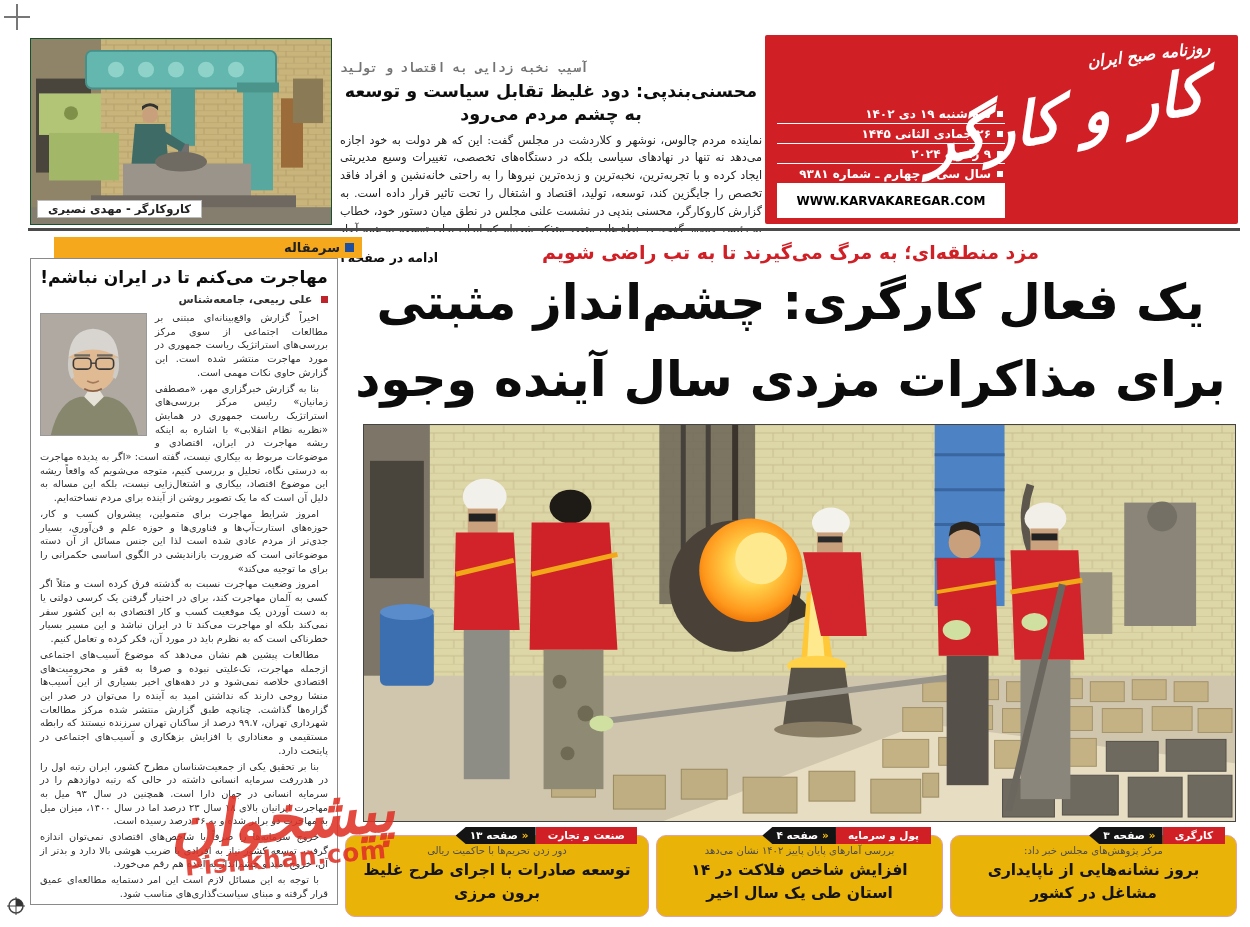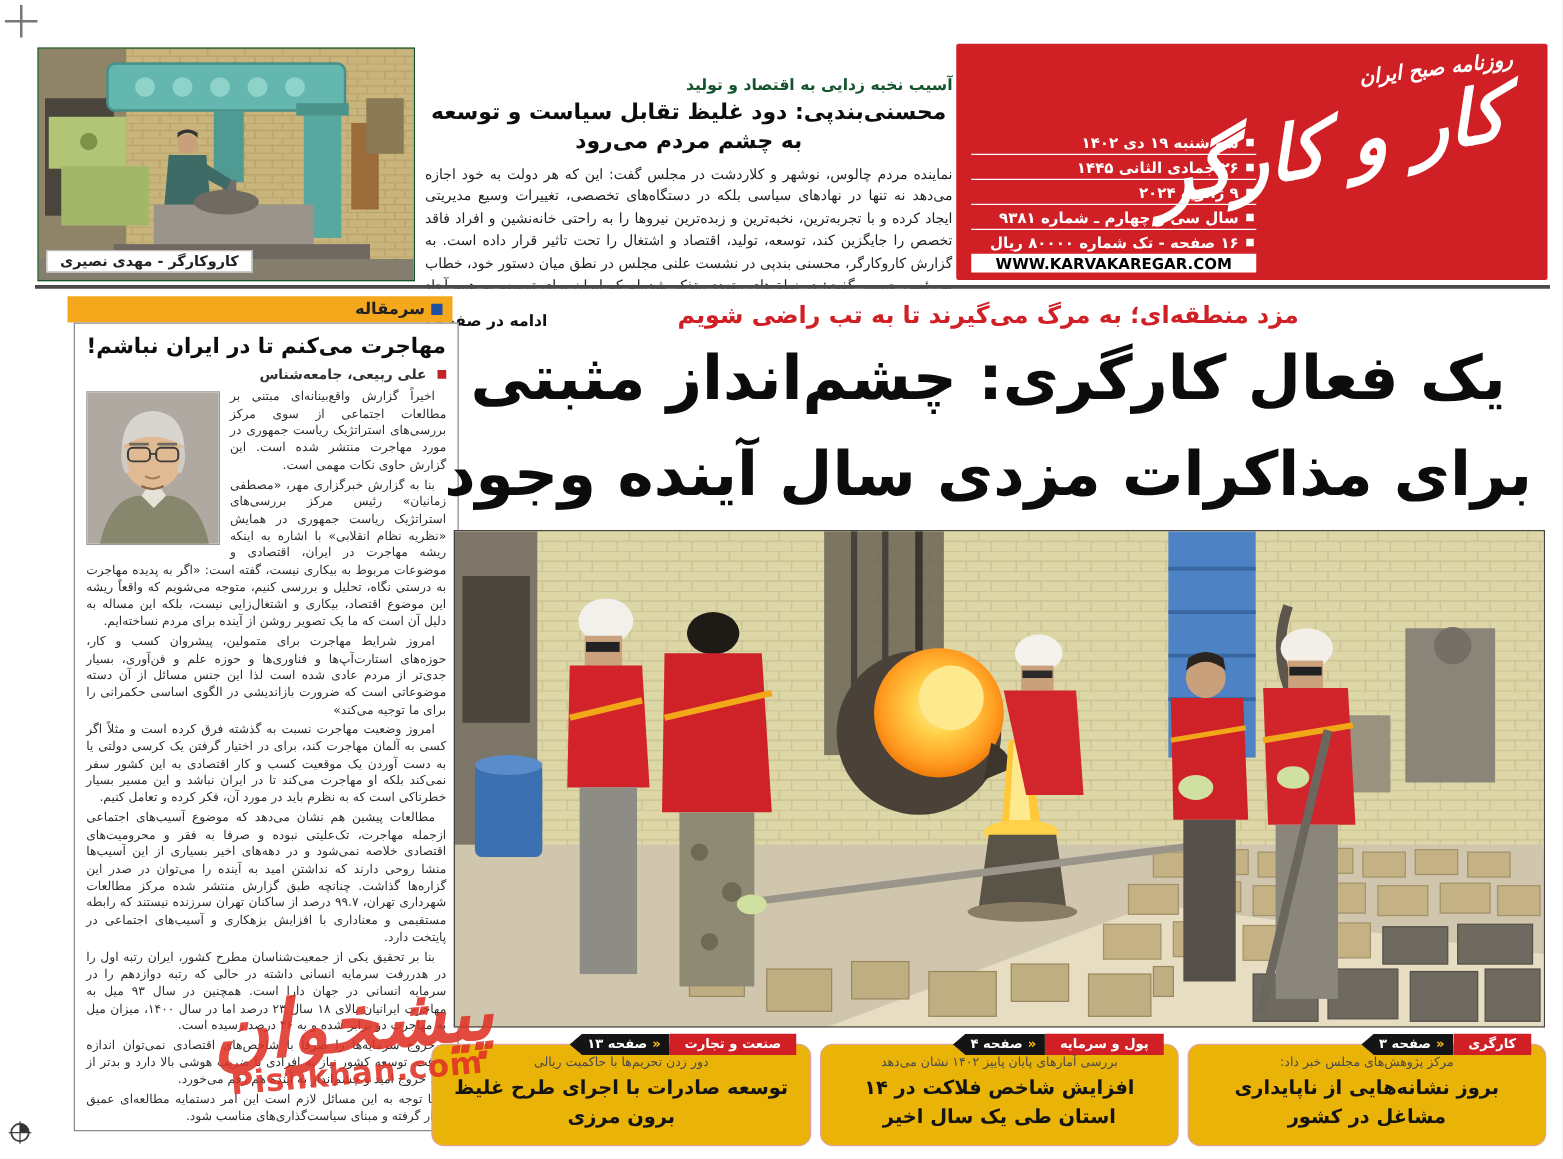--- a/index.html
+++ b/index.html
@@ -13,47 +13,47 @@
   .regmark{position:absolute;left:6px;top:896px;}
 
   
   .top-photo{position:absolute;left:30px;top:38px;width:302px;height:187px;margin:0;
              border:1px solid #14532d;background:#b9ac85;}
   .top-photo svg{display:block;width:100%;height:100%;}
   .top-photo figcaption{position:absolute;left:6px;bottom:6px;background:#fff;border:1px solid #bbb;
              padding:1px 10px;font-size:11.5px;font-weight:bold;color:#222;}
 
   .top-article{position:absolute;left:340px;top:60px;width:422px;height:168px;}
-  .ta-kicker{color:#14532d;font-size:12.5px;font-weight:bold;text-align:right;}
+  .ta-kicker{color:#737373;font-size:12.5px;font-weight:bold;text-align:left;font-family:Liberation Mono, monospace;}
   .ta-headline{margin:4px 0 6px;font-size:17.5px;line-height:1.3;text-align:center;color:#0d0d0d;}
   .ta-body{font-size:11.2px;line-height:1.6;text-align:justify;color:#222;height:100px;overflow:hidden;margin:0;}
   .ta-continue{font-weight:bold;font-size:12.5px;color:#111;text-align:left;margin-top:18px;}
 
   .masthead{position:absolute;left:765px;top:35px;width:473px;height:189px;background:#d11f26;border-radius:2px;}
   .mh-tagline{position:absolute;top:10px;right:28px;color:#fff;font-size:16px;font-weight:bold;
               font-style:italic;transform:rotate(-7deg);}
   .mh-brand{position:absolute;top:52px;right:8px;width:330px;text-align:center;color:#fff;
             font-size:60px;font-weight:bold;font-style:italic;letter-spacing:-2px;
             transform:rotate(-11deg) skewX(-6deg);line-height:1;}
   .mh-dates{position:absolute;left:12px;top:69px;width:228px;list-style:none;margin:0;padding:0;}
   .mh-dates li{border-bottom:1.5px solid #fff;color:#fff;font-size:12px;font-weight:bold;
                padding:3px 2px 2px;text-align:right;white-space:nowrap;}
   .mh-sq{display:inline-block;width:6px;height:6px;background:#fff;margin-left:6px;vertical-align:1px;}
   .mh-url{position:absolute;left:12px;bottom:6px;width:228px;background:#fff;color:#000;
-          font-size:12px;font-weight:bold;text-align:center;padding:0 0;direction:ltr;}
+          font-size:12px;font-weight:bold;text-align:center;padding:10px 0;direction:ltr;}
 
   .rule{position:absolute;left:28px;top:228px;width:1212px;height:3px;background:#4a4a4a;}
 
   
   .ed-bar{position:absolute;left:30px;top:237px;width:308px;height:21px;background:#f6a81c;
           display:flex;align-items:center;justify-content:flex-start;padding:0 8px;margin-left:24px;}
   .ed-bar .blue-sq{width:9px;height:9px;background:#1f4fa0;margin-left:5px;}
   .ed-bar .ed-label{font-size:13px;font-weight:bold;color:#222;}
   .ed-box{position:absolute;left:30px;top:258px;width:308px;height:647px;border:1px solid #8a8a8a;
-          background:#fff;overflow:hidden;padding:6px 9px;margin-left:29px;}
+          background:#fff;overflow:hidden;padding:6px 9px;}
   .ed-title{margin:2px 0 6px;font-size:17px;text-align:center;color:#0d0d0d;}
   .ed-byline{font-size:11px;font-weight:bold;color:#333;margin-bottom:5px;}
   .ed-byline .red-sq{display:inline-block;width:7px;height:7px;background:#c0242b;margin-left:5px;}
   .portrait{float:left;width:107px;height:123px;border:1px solid #999;margin:2px 8px 4px 0;}
   .ed-body p{margin:0 0 2px;font-size:9.8px;line-height:1.4;text-align:justify;color:#2e2e2e;text-indent:9px;}
 
   
   .main-kicker{position:absolute;left:345px;top:241px;width:891px;text-align:center;
                color:#d11f26;font-size:19px;font-weight:bold;}
   .main-headline{position:absolute;left:345px;top:264px;width:891px;margin:0;text-align:center;

